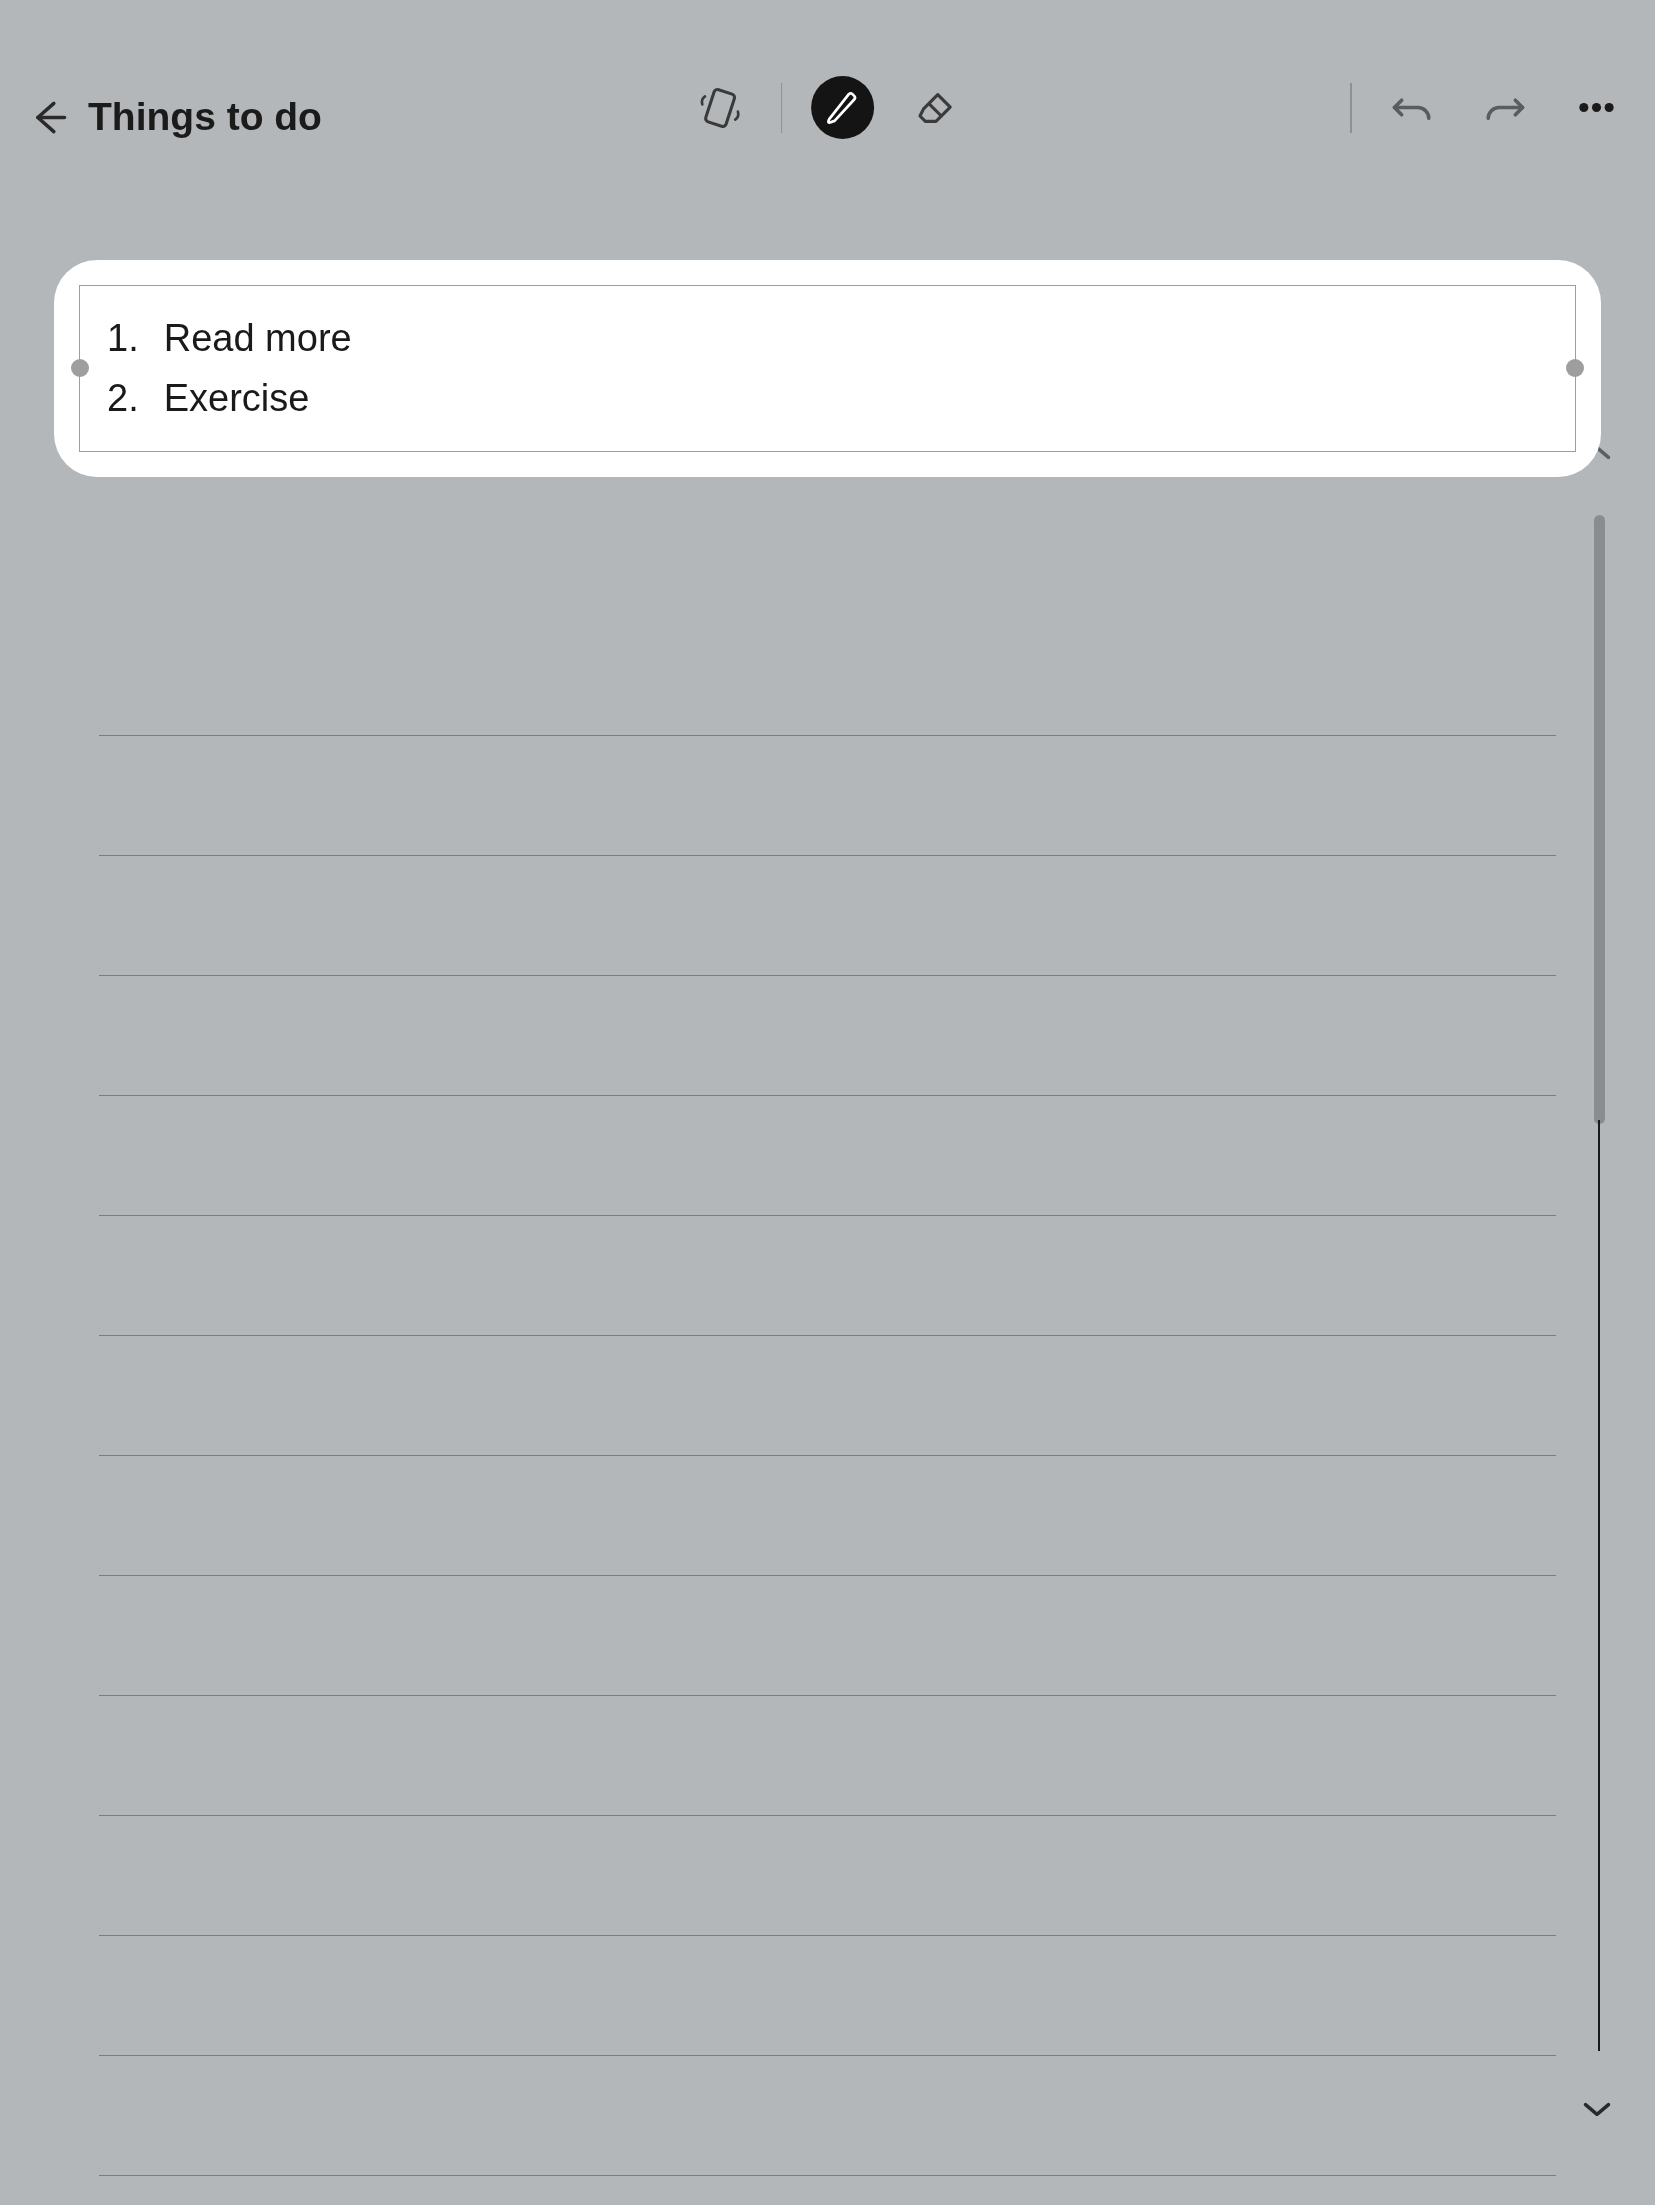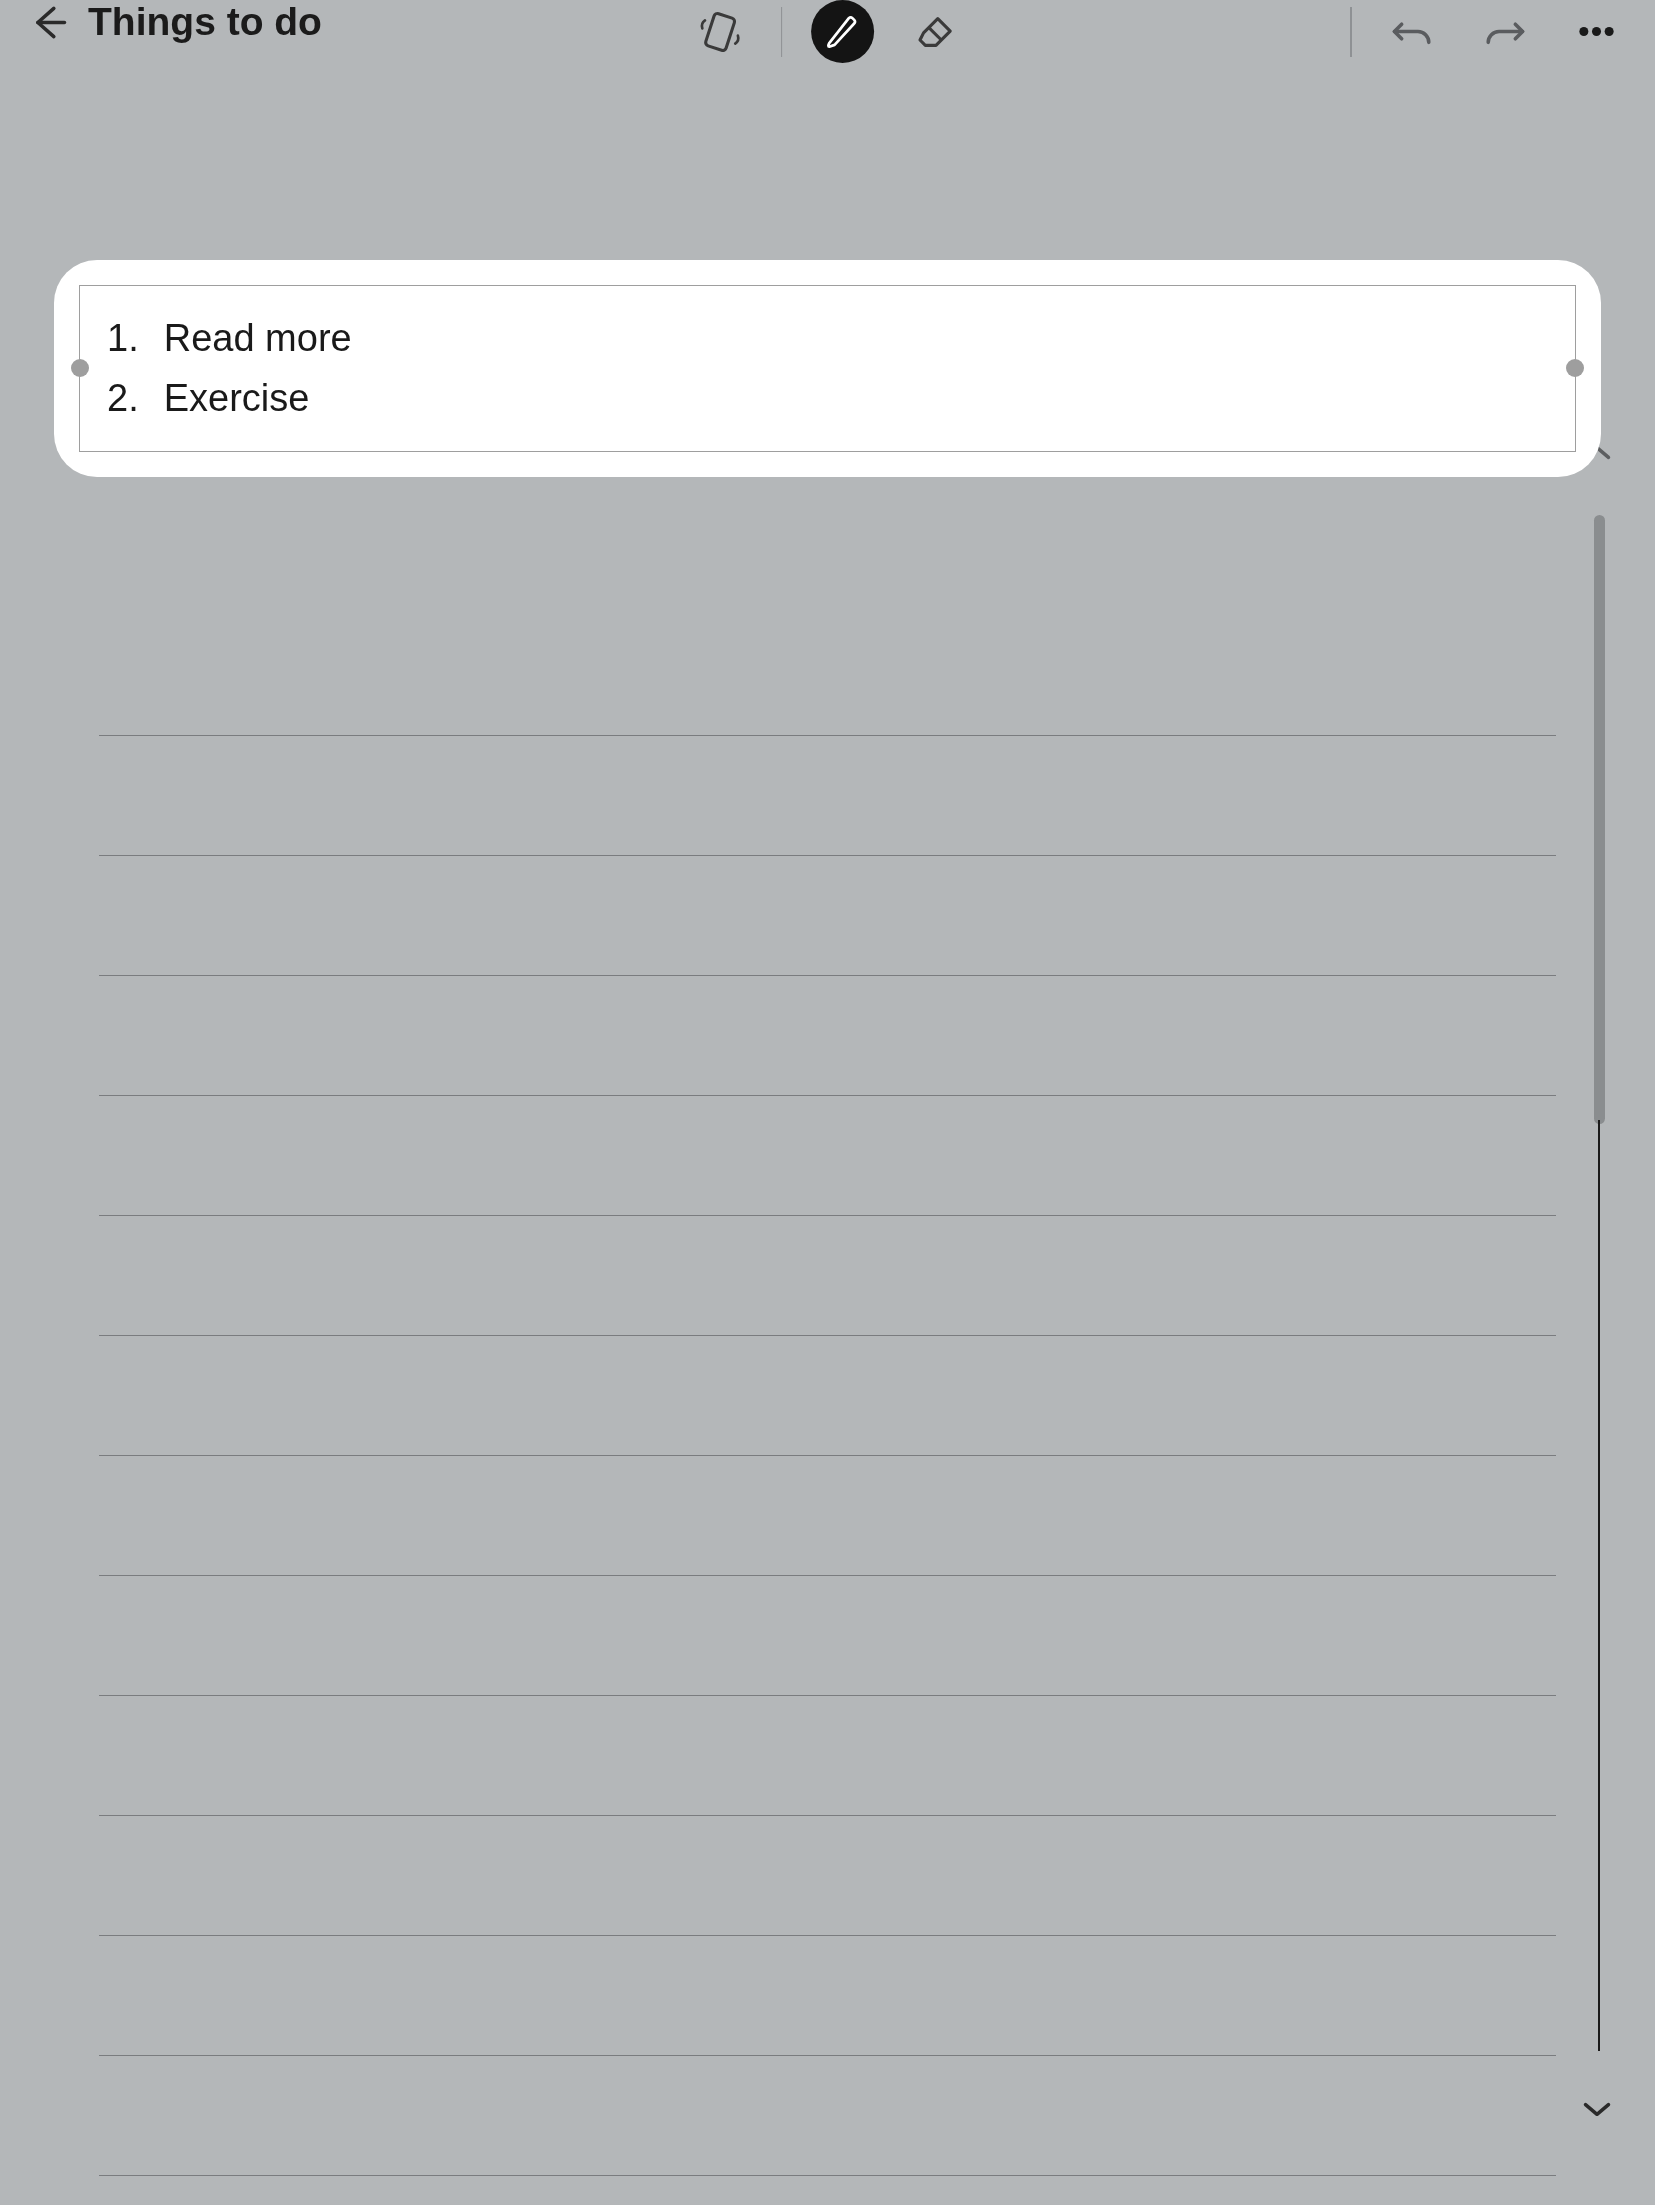--- a/index.html
+++ b/index.html
@@ -11,21 +11,21 @@
       background: #b4b7b9;
       font-family: -apple-system, BlinkMacSystemFont, "Segoe UI", Helvetica, Arial, sans-serif;
       width: 1655px;
       height: 2206px;
       position: relative;
       overflow: hidden;
     }
     .toolbar {
       height: 139px;
       display: flex;
-      align-items: flex-start;
+      align-items: flex-end;
       padding: 0 27px;
     }
     .toolbar-left {
       display: flex;
       align-items: center;
       gap: 18px;
     }
     .back-arrow {
       width: 43px;
       height: 43px;

